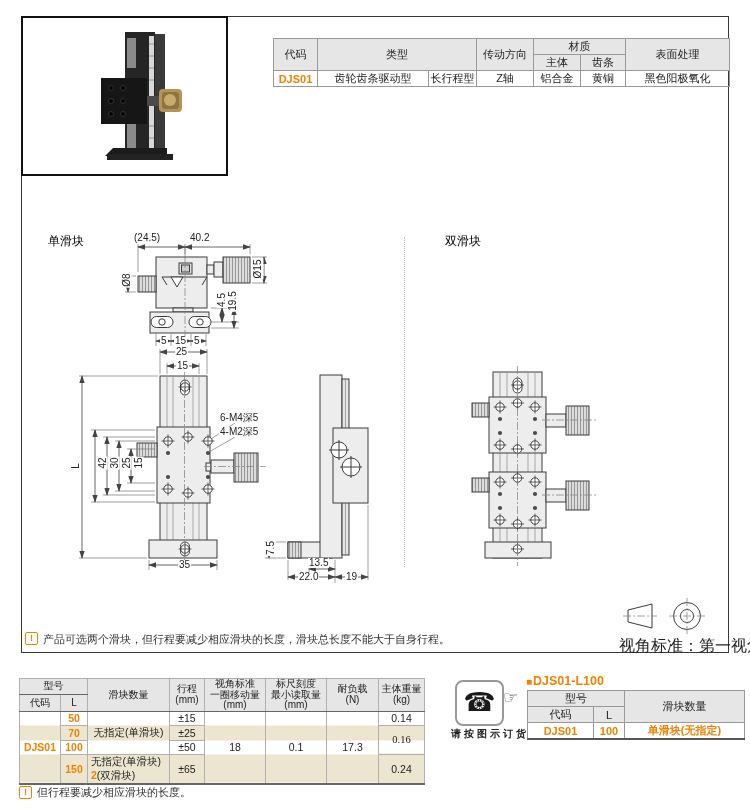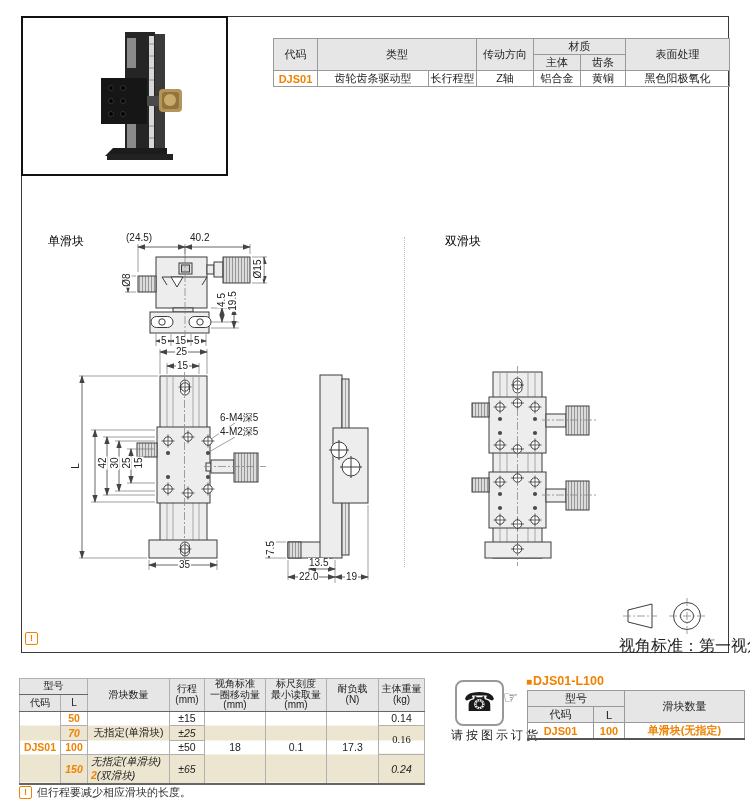--- a/index.html
+++ b/index.html
@@ -24,36 +24,36 @@
   td{padding:0;text-align:center;vertical-align:middle;overflow:hidden;}
   .t1{position:absolute;left:273px;top:38px;width:456px;font-size:11px;border:1px solid #444;}
   .t1 td{border:1px solid #999;height:12px;}
   .t2{position:absolute;left:19px;top:678px;width:405px;font-size:10.5px;border:1px solid #666;border-bottom-width:2px;}
   .t2 td{border:1px solid #b0b0b0;}
   .t2 .hc{font-size:10px;line-height:1.05;white-space:pre-line;border-bottom-color:#666;}
   .t3{position:absolute;left:527px;top:690px;width:217px;font-size:11px;border-top:1px solid #555;border-bottom:2px solid #555;}
   .t3 td{border:1px solid #999;height:13px;}
   .hd{background:#e6e6e6;}
   .or{color:#ef8200;font-weight:bold;}
-  .bg-b{background:#ece5cf;font-style:italic;}
+  .bg-b{background:#ece5cf;}
   .sp4{background:linear-gradient(#fff 0 14px,#ece5cf 14px 29px,#fff 29px 43px,#ece5cf 43px 100%);}
   .sp3{background:linear-gradient(#fff 0 14px,#ece5cf 14px 29px,#fff 29px 100%);}
   .sp2{background:linear-gradient(#ece5cf 0 15px,#fff 15px 100%);font-family:Liberation Serif, serif;}
   
   .warn{display:inline-block;width:11px;height:11px;border:1px solid #ef8200;border-radius:2px;color:#ef8200;
         font-weight:bold;font-size:9px;line-height:11px;text-align:center;background:#fff;flex:0 0 auto;}
   .note{position:absolute;left:25px;top:632px;display:flex;gap:5px;align-items:flex-start;font-size:11px;color:#333;width:620px;}
   .footnote{position:absolute;left:19px;top:785px;display:flex;gap:5px;align-items:center;font-size:11px;color:#333;}
   .viewstd{position:absolute;left:619px;top:636px;font-size:16px;color:#222;white-space:nowrap;}
   
   .phone-box{position:absolute;left:455px;top:680px;width:45px;height:42px;border:2px solid #999;border-radius:8px;
              text-align:center;background:#fff;}
   .phone-box span{font-size:26px;line-height:40px;color:#1a1a1a;}
   .hand{position:absolute;left:503px;top:687px;font-size:17px;color:#444;}
-  .caption{position:absolute;left:451px;top:727px;font-size:12px;letter-spacing:3px;color:#222;white-space:nowrap;}
+  .caption{position:absolute;left:451px;top:727px;font-size:10px;letter-spacing:3px;color:#222;white-space:nowrap;font-weight:bold;}
   .order-title{position:absolute;left:526px;top:674px;font-size:12.5px;font-weight:bold;color:#ef8200;white-space:nowrap;}
   .order-title .bullet{font-size:10px;margin-right:1px;}
 </style>
 </head>
 <body>
 
 <div class="page">
 
   <div class="outer-box"></div>
 
@@ -323,21 +323,21 @@
       <td>黄铜</td>
       <td>黑色阳极氧化</td>
     </tr>
   </tbody>
     </table>
 
   <span class="lbl" style="left:48px;top:233px">单滑块</span>
   <span class="lbl" style="left:445px;top:233px">双滑块</span>
   <div class="divider"></div>
 
-  <span class="dim" style="left:125px;top:233px">(24.5)</span>
+  <span class="dim" style="left:133px;top:233px">(24.5)</span>
   <span class="dim" style="left:189px;top:233px">40.2</span>
   <span class="dim rot" style="left:248px;top:264px">Ø15</span>
   <span class="dim rot" style="left:119px;top:275px">Ø8</span>
   <span class="dim rot" style="left:214px;top:295px">4.5</span>
   <span class="dim rot" style="left:222px;top:296px">19.5</span>
   <span class="dim" style="left:160px;top:336px">5</span>
   <span class="dim" style="left:174px;top:336px">15</span>
   <span class="dim" style="left:193px;top:336px">5</span>
   <span class="dim" style="left:175px;top:347px">25</span>
   <span class="dim" style="left:176px;top:361px">15</span>
@@ -349,20 +349,21 @@
   <span class="dim rot" style="left:120px;top:458px">25</span>
   <span class="dim rot" style="left:132px;top:458px">15</span>
   <span class="dim" style="left:178px;top:560px">35</span>
   <span class="dim rot" style="left:263px;top:543px">7.5</span>
   <span class="dim" style="left:308px;top:558px">13.5</span>
   <span class="dim" style="left:298px;top:572px">22.0</span>
   <span class="dim" style="left:345px;top:572px">19</span>
 
   <div class="note">
     <span class="warn">!</span>
+    <span>产品可选两个滑块，但行程要减少相应滑块的长度，滑块总长度不能大于自身行程。</span>
   </div>
   <span class="viewstd">视角标准：第一视角</span>
 
   <table class="t2">
     <colgroup>
         <col style="width:41px">
         <col style="width:27px">
         <col style="width:82px">
         <col style="width:35px">
         <col style="width:61px">

